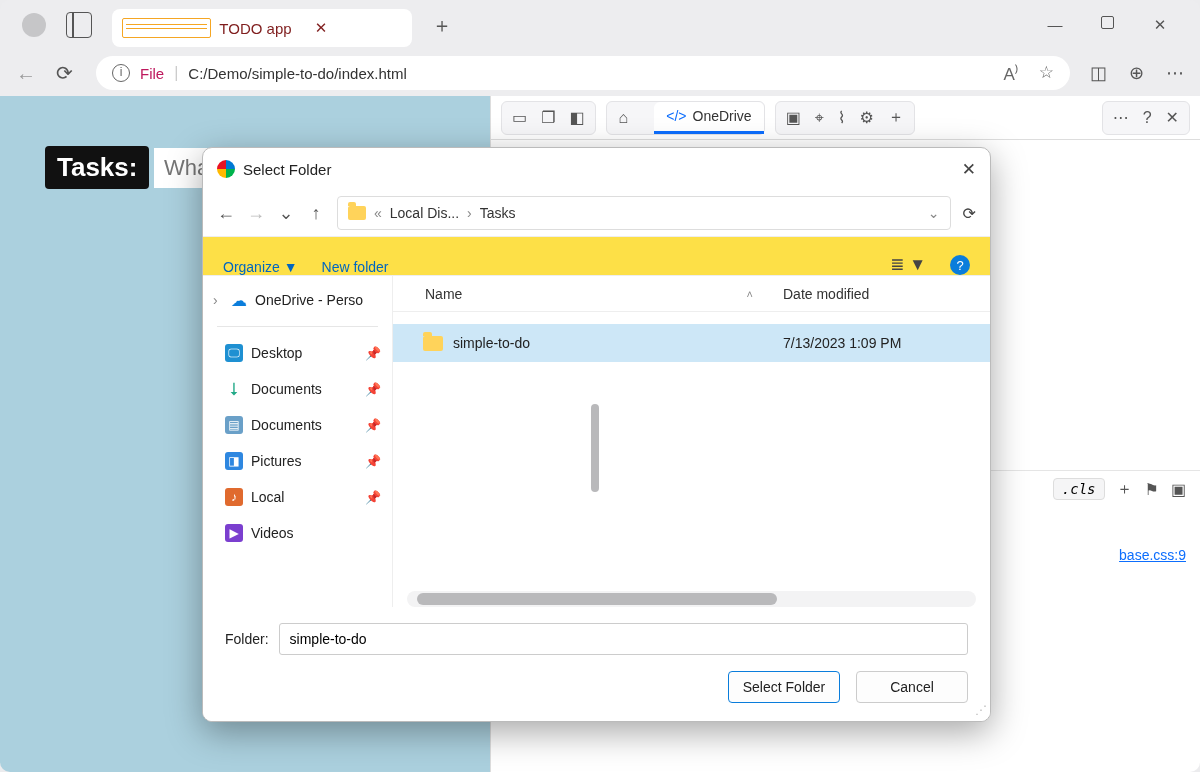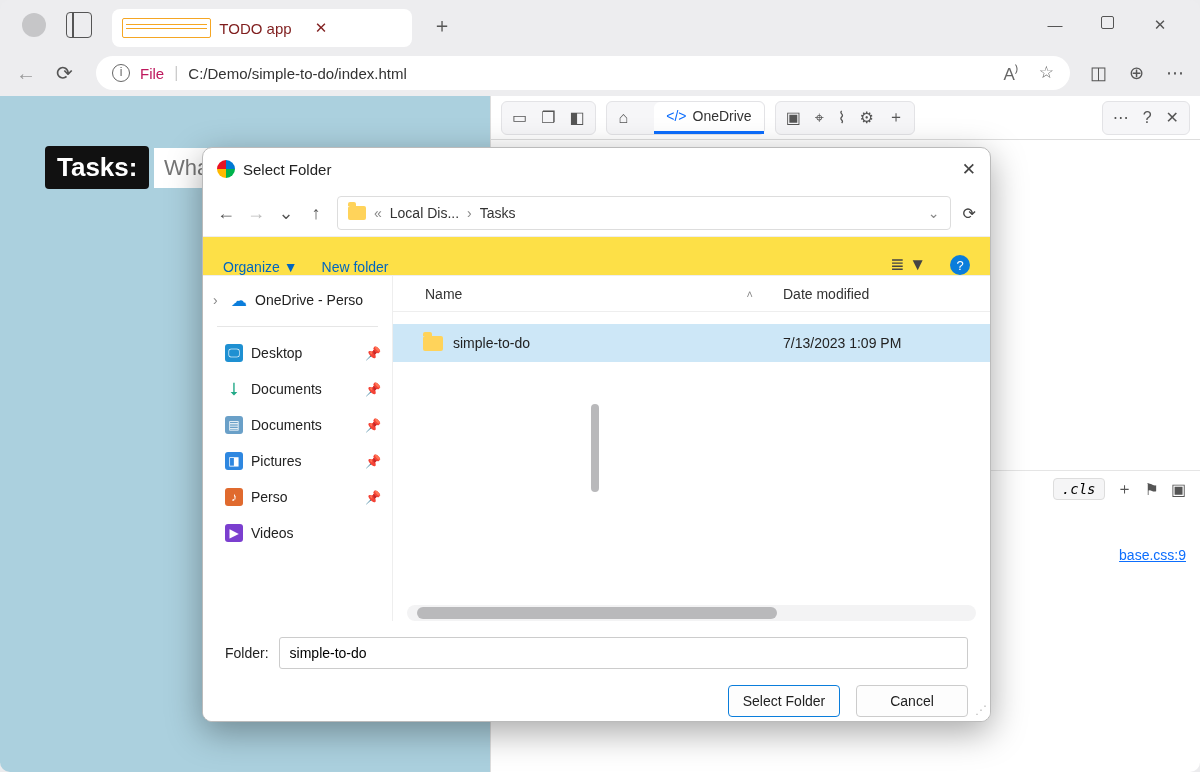--- a/index.html
+++ b/index.html
@@ -94,21 +94,21 @@
 .sort{margin-left:auto;margin-right:20px;color:#888;font-size:11px;}
 .list-row{height:38px;display:flex;align-items:center;font-size:14px;color:#222;}
 .list-row.sel{background:#cde7f7;}
 .rfolder{width:20px;height:15px;background:#ffd35a;border-radius:2px;margin:0 10px 0 30px;position:relative;}
 .rfolder::before{content:"";position:absolute;left:0;top:-4px;width:9px;height:4px;background:#ffd35a;border-radius:2px 2px 0 0;}
 .hscroll{position:absolute;bottom:0;left:14px;right:14px;height:16px;background:#f3f3f4;border-radius:8px;}
 .hscroll .thumb{position:absolute;left:10px;top:2px;height:12px;width:360px;background:#b9b9bb;border-radius:6px;}
 
 .tree-scroll{position:absolute;left:388px;top:256px;width:8px;height:88px;background:#b9b9bb;border-radius:4px;}
 
-.dlg-foot{ padding:16px 22px 4px; display:flex; flex-direction:column; gap:16px; background:#fff;}
+.dlg-foot{ padding:16px 22px 18px; display:flex; flex-direction:column; gap:16px; background:#fff;}
 .foot-row{display:flex;align-items:center;gap:10px;}
 .foot-row label{font-size:14px;color:#222;}
 .foot-input{flex:1;height:32px;border:1px solid #ccc;border-radius:3px;padding:0 10px;font-size:14px;}
 .foot-btns{display:flex;gap:16px;justify-content:flex-end;}
 .btn{height:32px;min-width:112px;border:1px solid #ccc;border-radius:4px;background:#fdfdfd;font-size:14px;color:#222;}
 .btn.primary{border-color:#0a7ddb;}
 .resize{position:absolute;right:6px;bottom:4px;color:#bbb;font-size:12px;letter-spacing:-3px;}
 </style>
 </head>
 <body>
@@ -261,21 +261,21 @@
           <span>Documents</span>
           <span class="pin">📌</span>
         </div>
       <div class="tree-item indent">
           <span class="qicon" style="background:#2e87e0">◨</span>
           <span>Pictures</span>
           <span class="pin">📌</span>
         </div>
       <div class="tree-item indent">
           <span class="qicon" style="background:#e06a2e">♪</span>
-          <span>Perso</span>
+          <span>Local</span>
           <span class="pin">📌</span>
         </div>
       <div class="tree-item indent">
           <span class="qicon" style="background:#7b3fcf">▶</span>
           <span>Videos</span>
         </div>
     </div>
     <div class="dlg-list">
       <div class="list-head">
         <div class="col-name">

